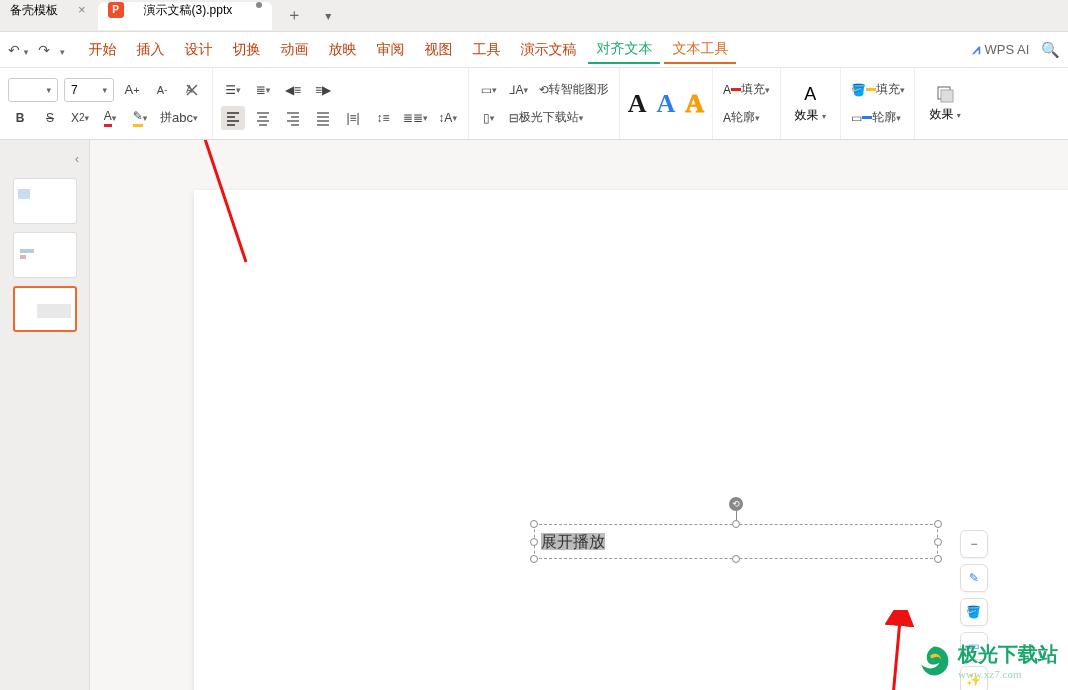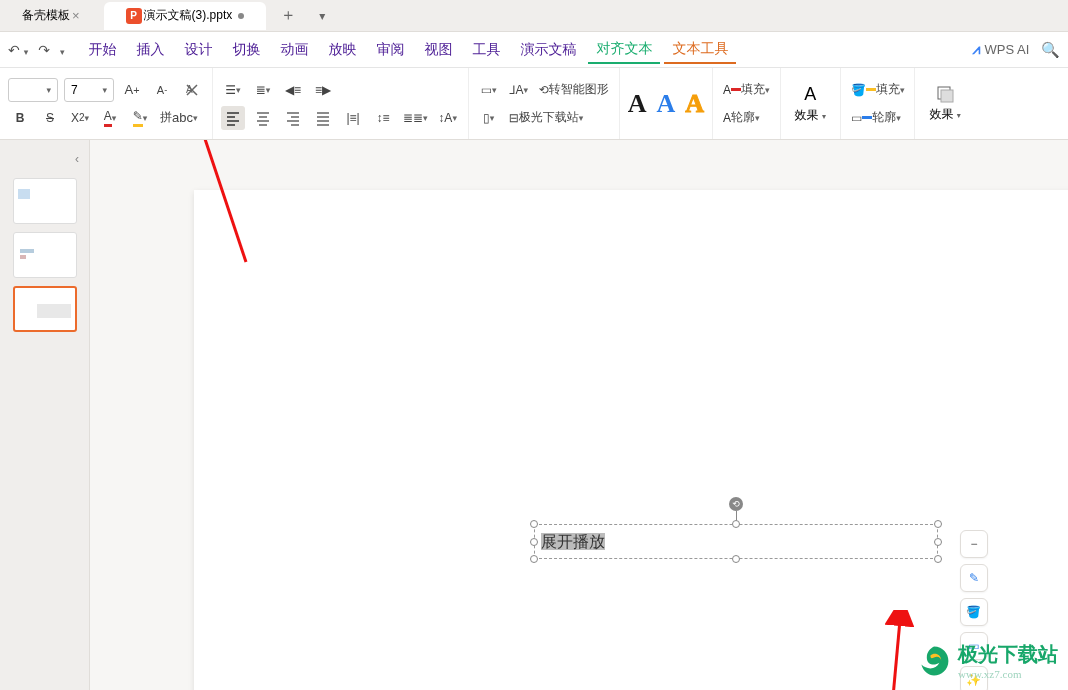--- a/index.html
+++ b/index.html
@@ -1,32 +1,32 @@
 <!DOCTYPE html>
 <html><head>
 <meta charset="utf-8">
 <style>
 * { box-sizing: border-box; margin: 0; padding: 0; }
 body { font-family: "Microsoft YaHei", Arial, sans-serif; font-size: 12px; background: #f0eeec; width: 1068px; height: 690px; overflow: hidden; position: relative; }
 
 
 .tabs { height: 32px; background: #f0eeec; display: flex; align-items: center; border-bottom: 1px solid #e0ddd9; }
-.tab { display: flex; align-items: center; height: 28px; padding: 0 22px; border-radius: 6px 6px 0 0; margin-right: 2px; gap: 2px; }
+.tab { display: flex; align-items: flex-start; height: 28px; padding: 0 10px; border-radius: 6px 6px 0 0; margin-right: 2px; gap: 20px; }
 .tab.inactive { background: #f0eeec; }
 .tab.active { background: #fff; }
 .tab .close { color: #888; font-size: 13px; cursor: pointer; }
 .tab .dot { width: 6px; height: 6px; background: #888; border-radius: 50%; margin-left: 4px; }
 .tab-add { width: 28px; height: 28px; display: flex; align-items: center; justify-content: center; color: #666; font-size: 16px; margin-left: 6px; }
 .p-icon { width: 16px; height: 16px; background: #ec4f2c; color: #fff; border-radius: 3px; display: inline-flex; align-items: center; justify-content: center; font-size: 10px; font-weight: bold; }
 
 
 .menubar { height: 36px; background: #fff; display: flex; align-items: center; border-bottom: 1px solid #e5e5e5; padding: 0 8px; gap: 4px; }
 .mb-left { display: flex; align-items: center; gap: 10px; margin-right: 12px; }
 .mb-icon { color: #555; font-size: 14px; }
-.mb-item { padding: 4px 8px; color: #4c1d95; font-size: 14px; cursor: pointer; }
+.mb-item { padding: 4px 8px; color: #c2410c; font-size: 14px; cursor: pointer; }
 .mb-item.green { color: #1aad6f; border-bottom: 2px solid #1aad6f; }
 .mb-item.orange { color: #dd6b20; border-bottom: 2px solid #dd6b20; }
 .mb-right { margin-left: auto; display: flex; align-items: center; gap: 12px; }
 .wps-ai { display: flex; align-items: center; gap: 4px; color: #666; font-size: 13px; }
 .wps-ai .logo { color: #3b82f6; font-weight: bold; font-size: 14px; }
 
 
 .ribbon { height: 72px; background: #fff; border-bottom: 1px solid #e0ddd9; display: flex; align-items: stretch; overflow: hidden; }
 .r-group { display: flex; flex-direction: column; justify-content: center; padding: 4px 8px; border-right: 1px solid #eee; gap: 4px; }
 .r-row { display: flex; align-items: center; gap: 6px; }

